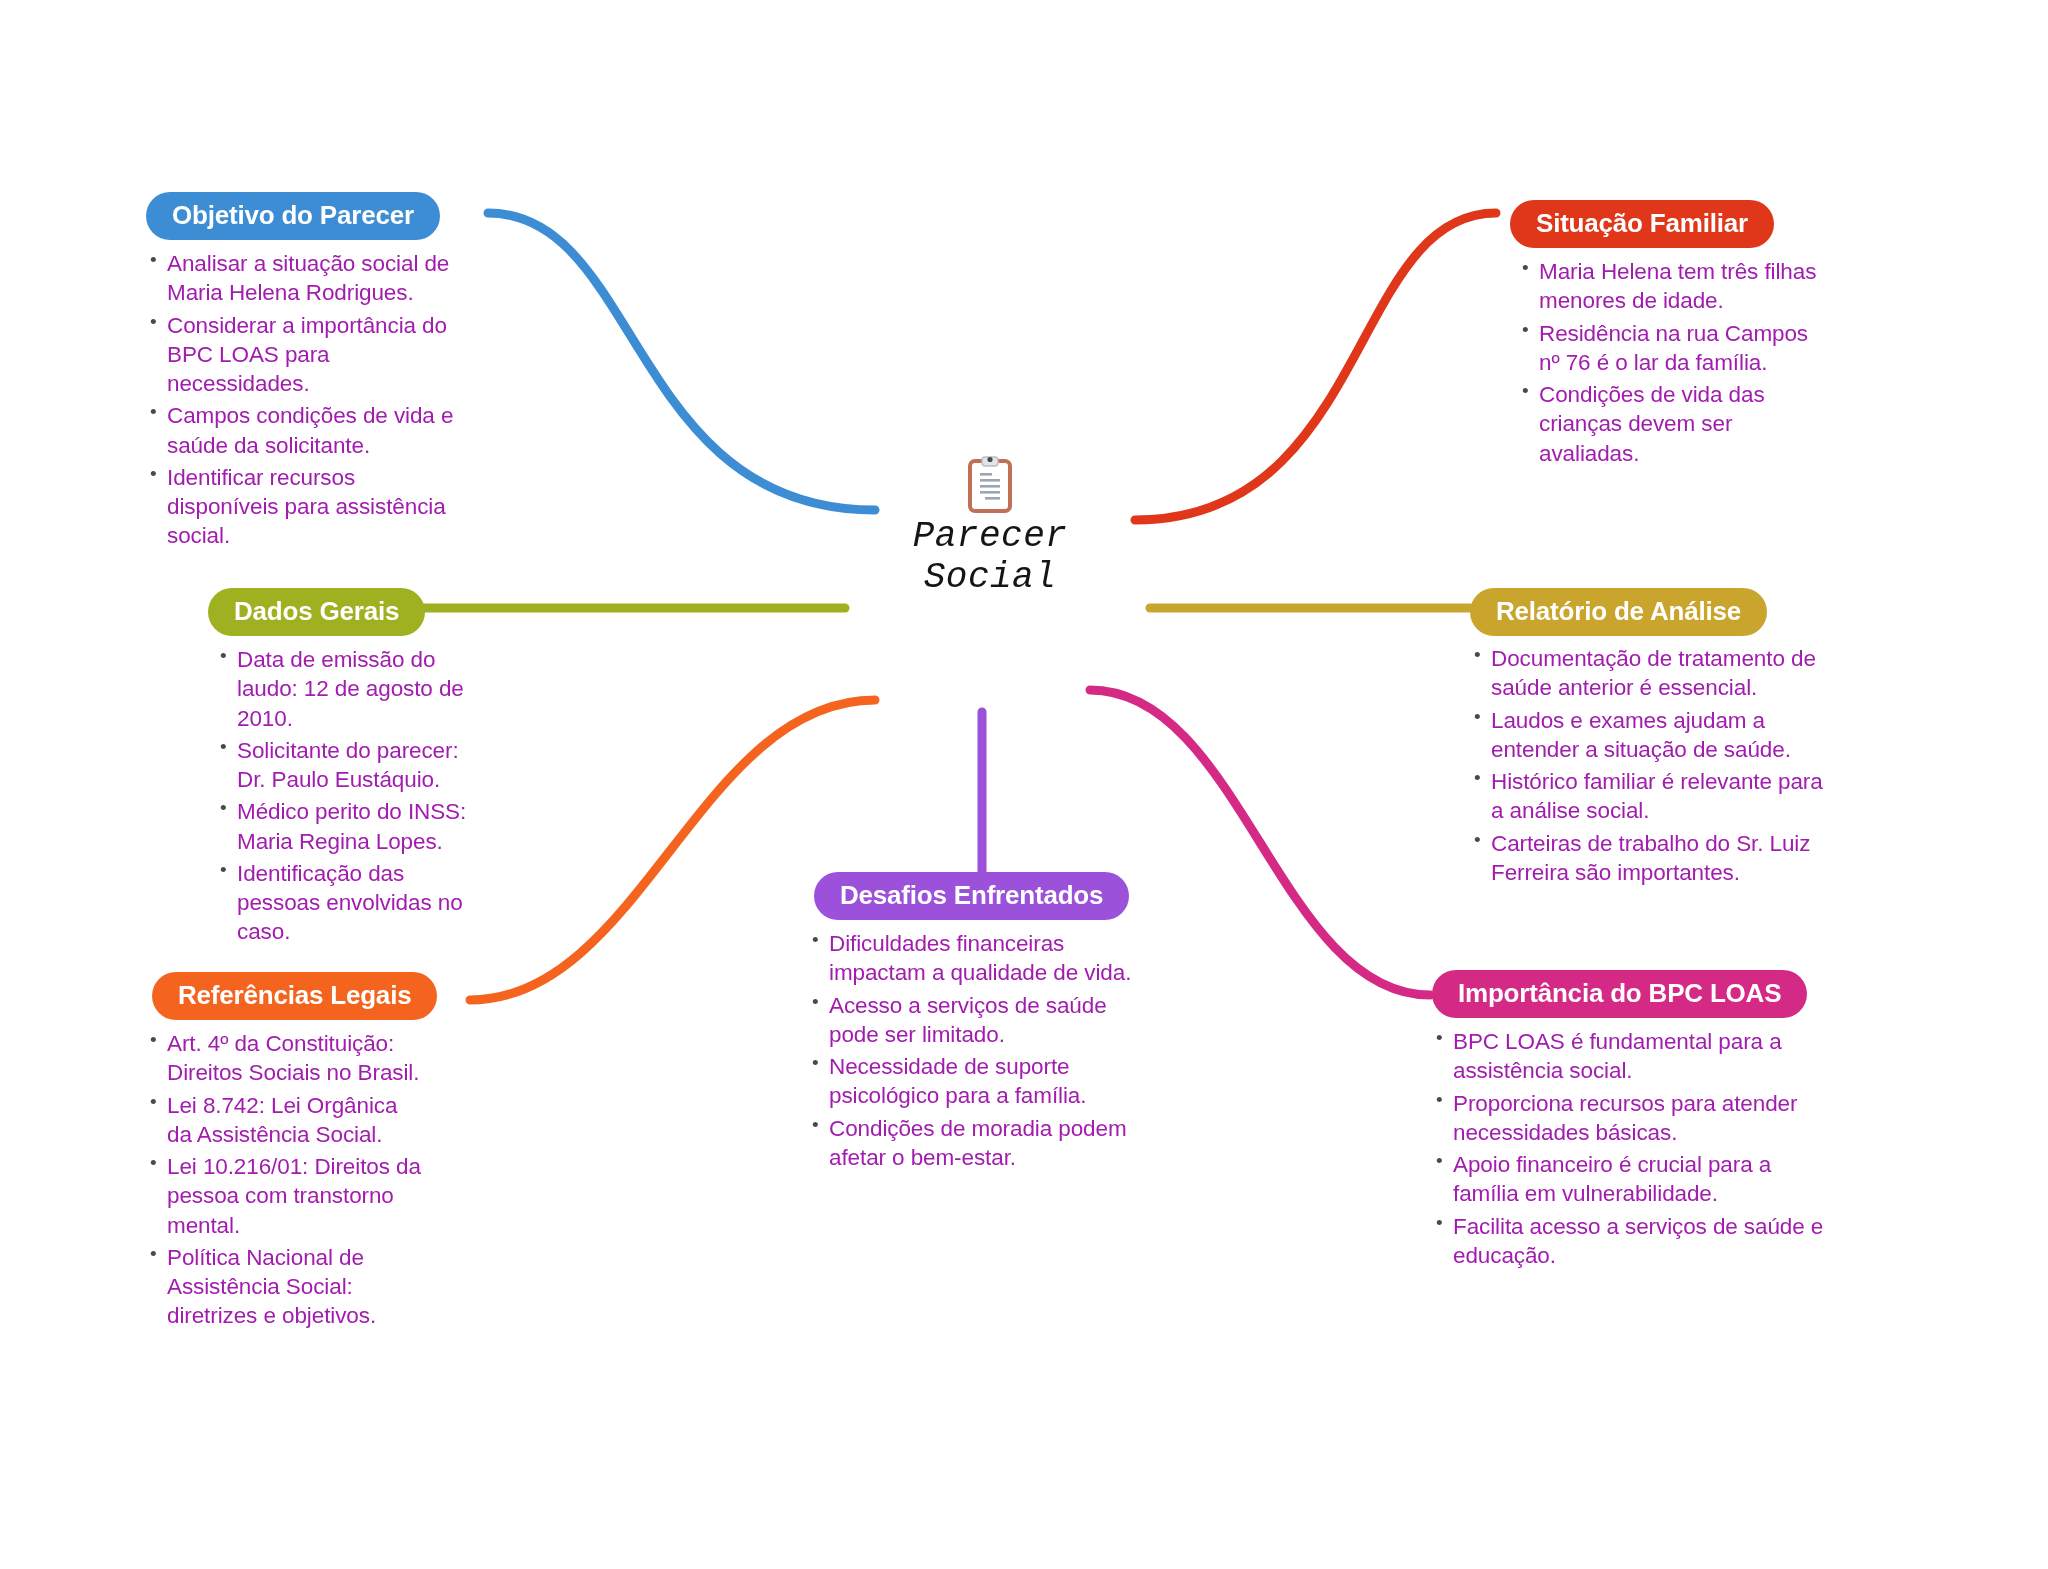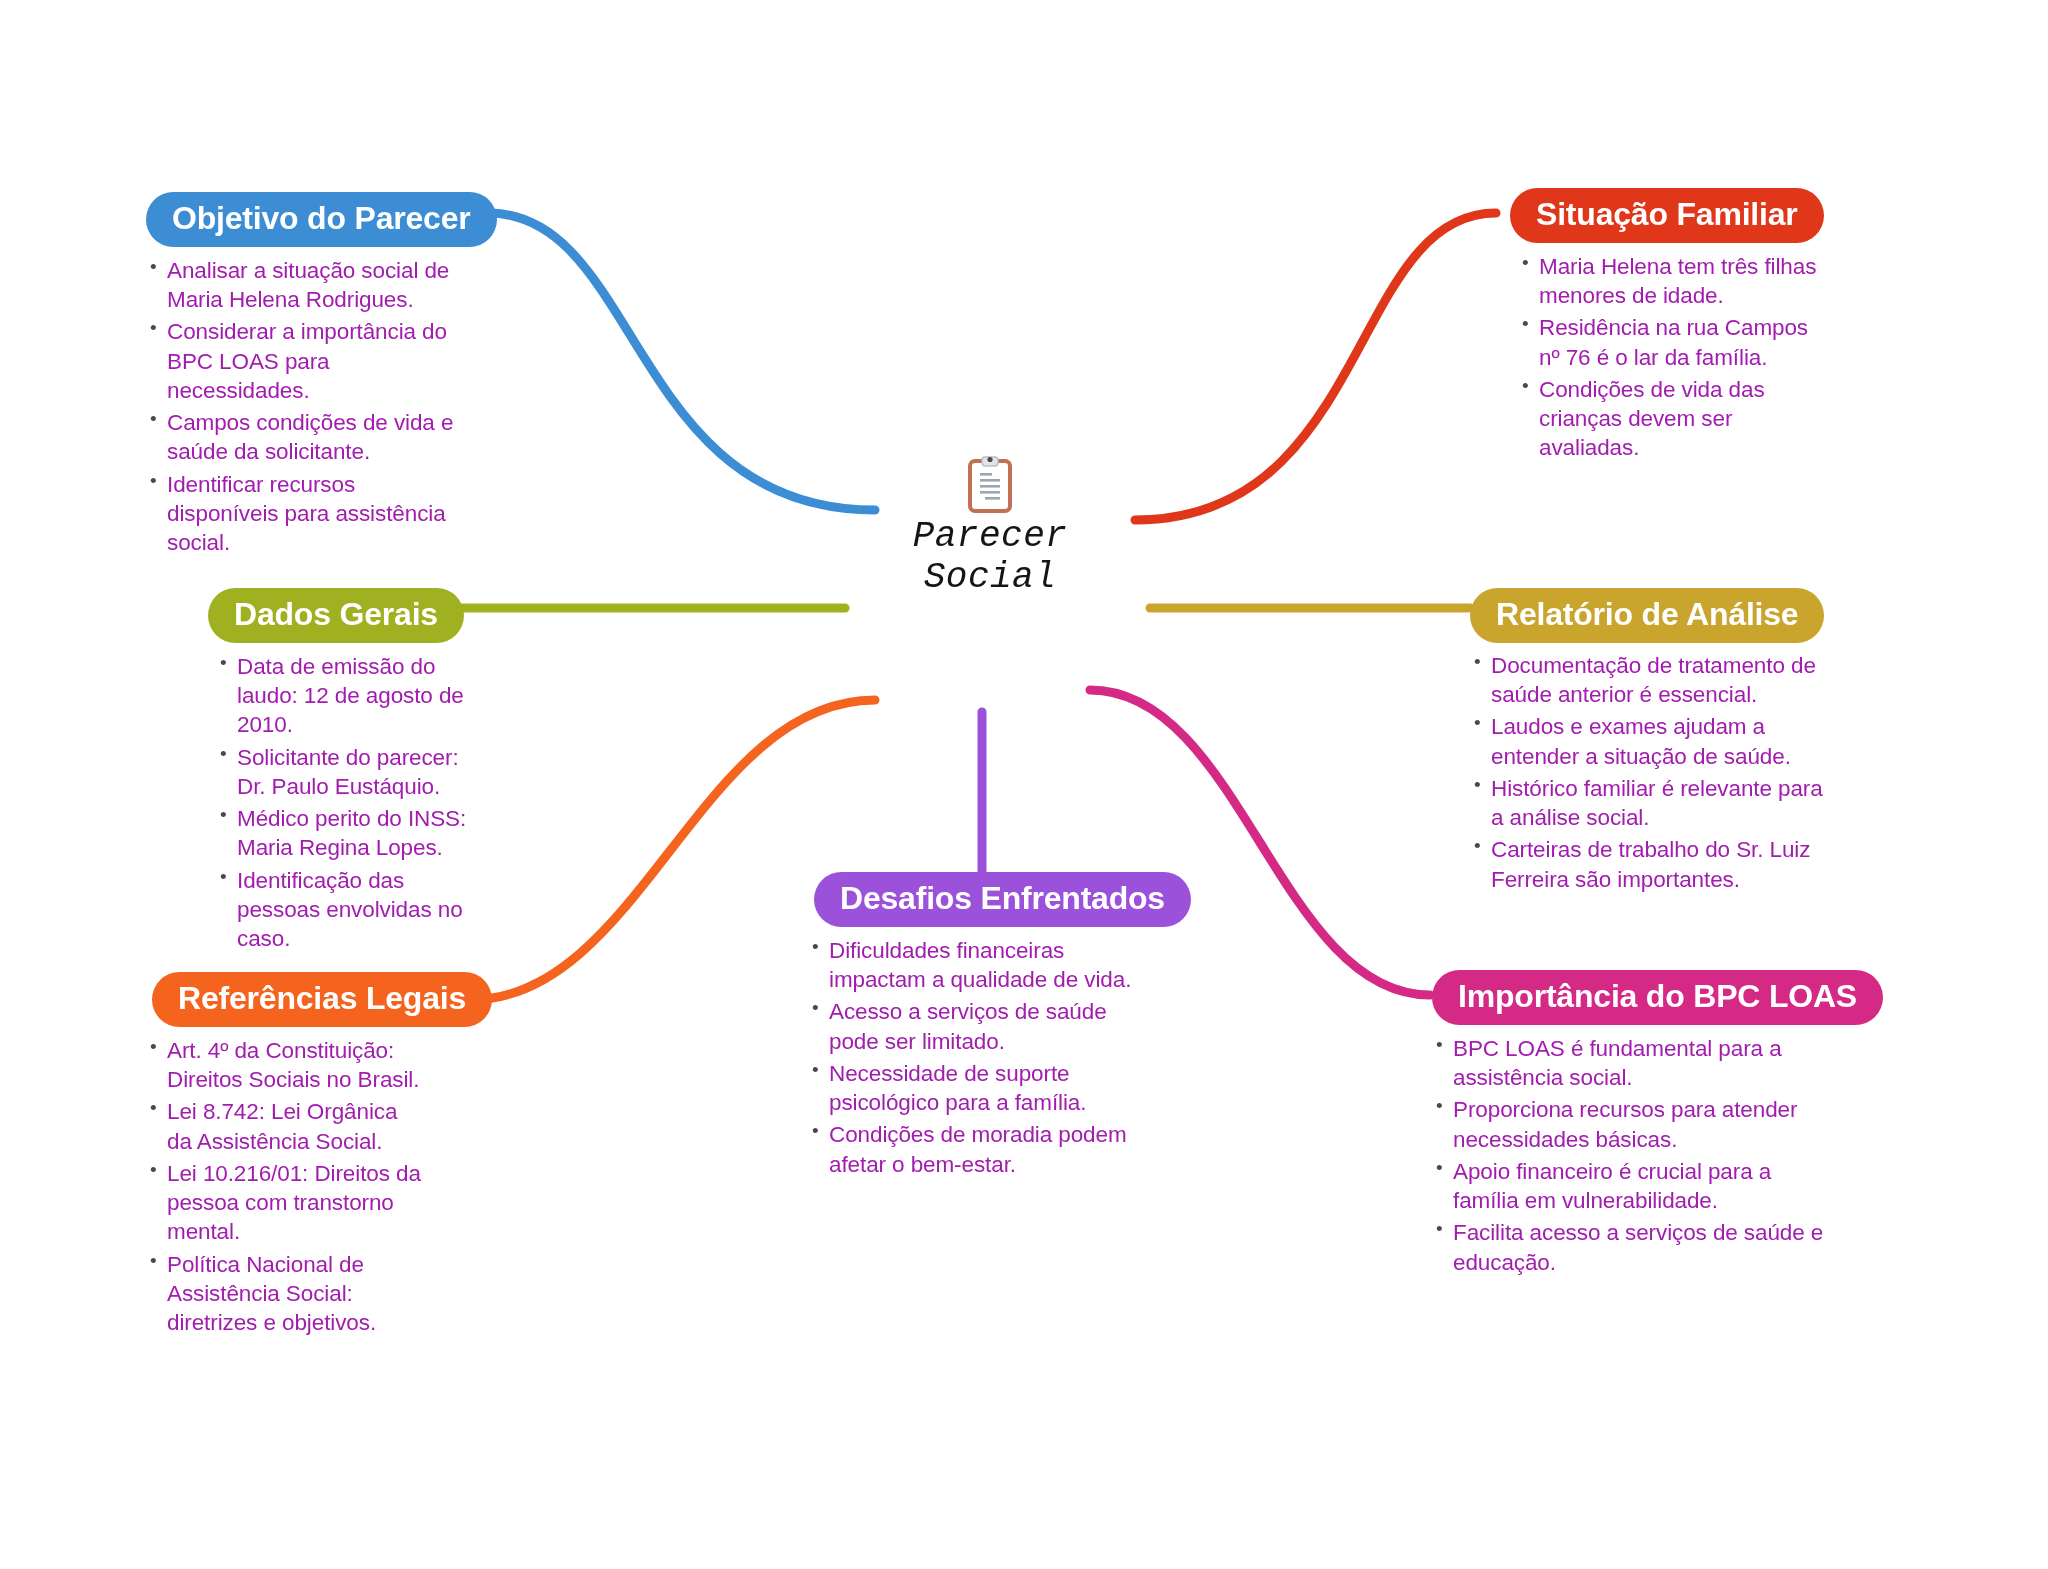--- a/index.html
+++ b/index.html
@@ -37,21 +37,21 @@
   .branch {
     position: absolute;
     z-index: 3;
   }
 
   .pill {
     display: inline-block;
     border-radius: 999px;
     color: #ffffff;
     font-weight: bold;
-    font-size: 32px;
+    font-size: 26px;
     letter-spacing: -0.2px;
     padding: 9px 26px 10px 26px;
     white-space: nowrap;
     line-height: 1.12;
   }
 
   .bullets {
     list-style: none;
     margin: 9px 0 0 0;
     padding: 0;
@@ -94,21 +94,21 @@
     font-style: italic;
     font-size: 36px;
     line-height: 1.13;
     color: #151515;
     letter-spacing: 0.5px;
   }
   #center-title .line2 { display: block; }
 
   
   .b-objetivo   { left: 146px;  top: 192px;  width: 320px; }
-  .b-situacao   { left: 1500px; top: 188px;  width: 330px; }
+  .b-situacao   { left: 1500px; top: 200px;  width: 330px; }
   .b-dados      { left: 200px;  top: 588px;  width: 270px; }
   .b-relatorio  { left: 1470px; top: 588px;  width: 370px; }
   .b-desafios   { left: 800px;  top: 872px;  width: 350px; }
   .b-referencias{ left: 148px;  top: 972px;  width: 280px; }
   .b-bpc        { left: 1432px; top: 970px;  width: 400px; }
 
   .b-objetivo .pill,
   .b-situacao .pill,
   .b-dados .pill,
   .b-relatorio .pill,

